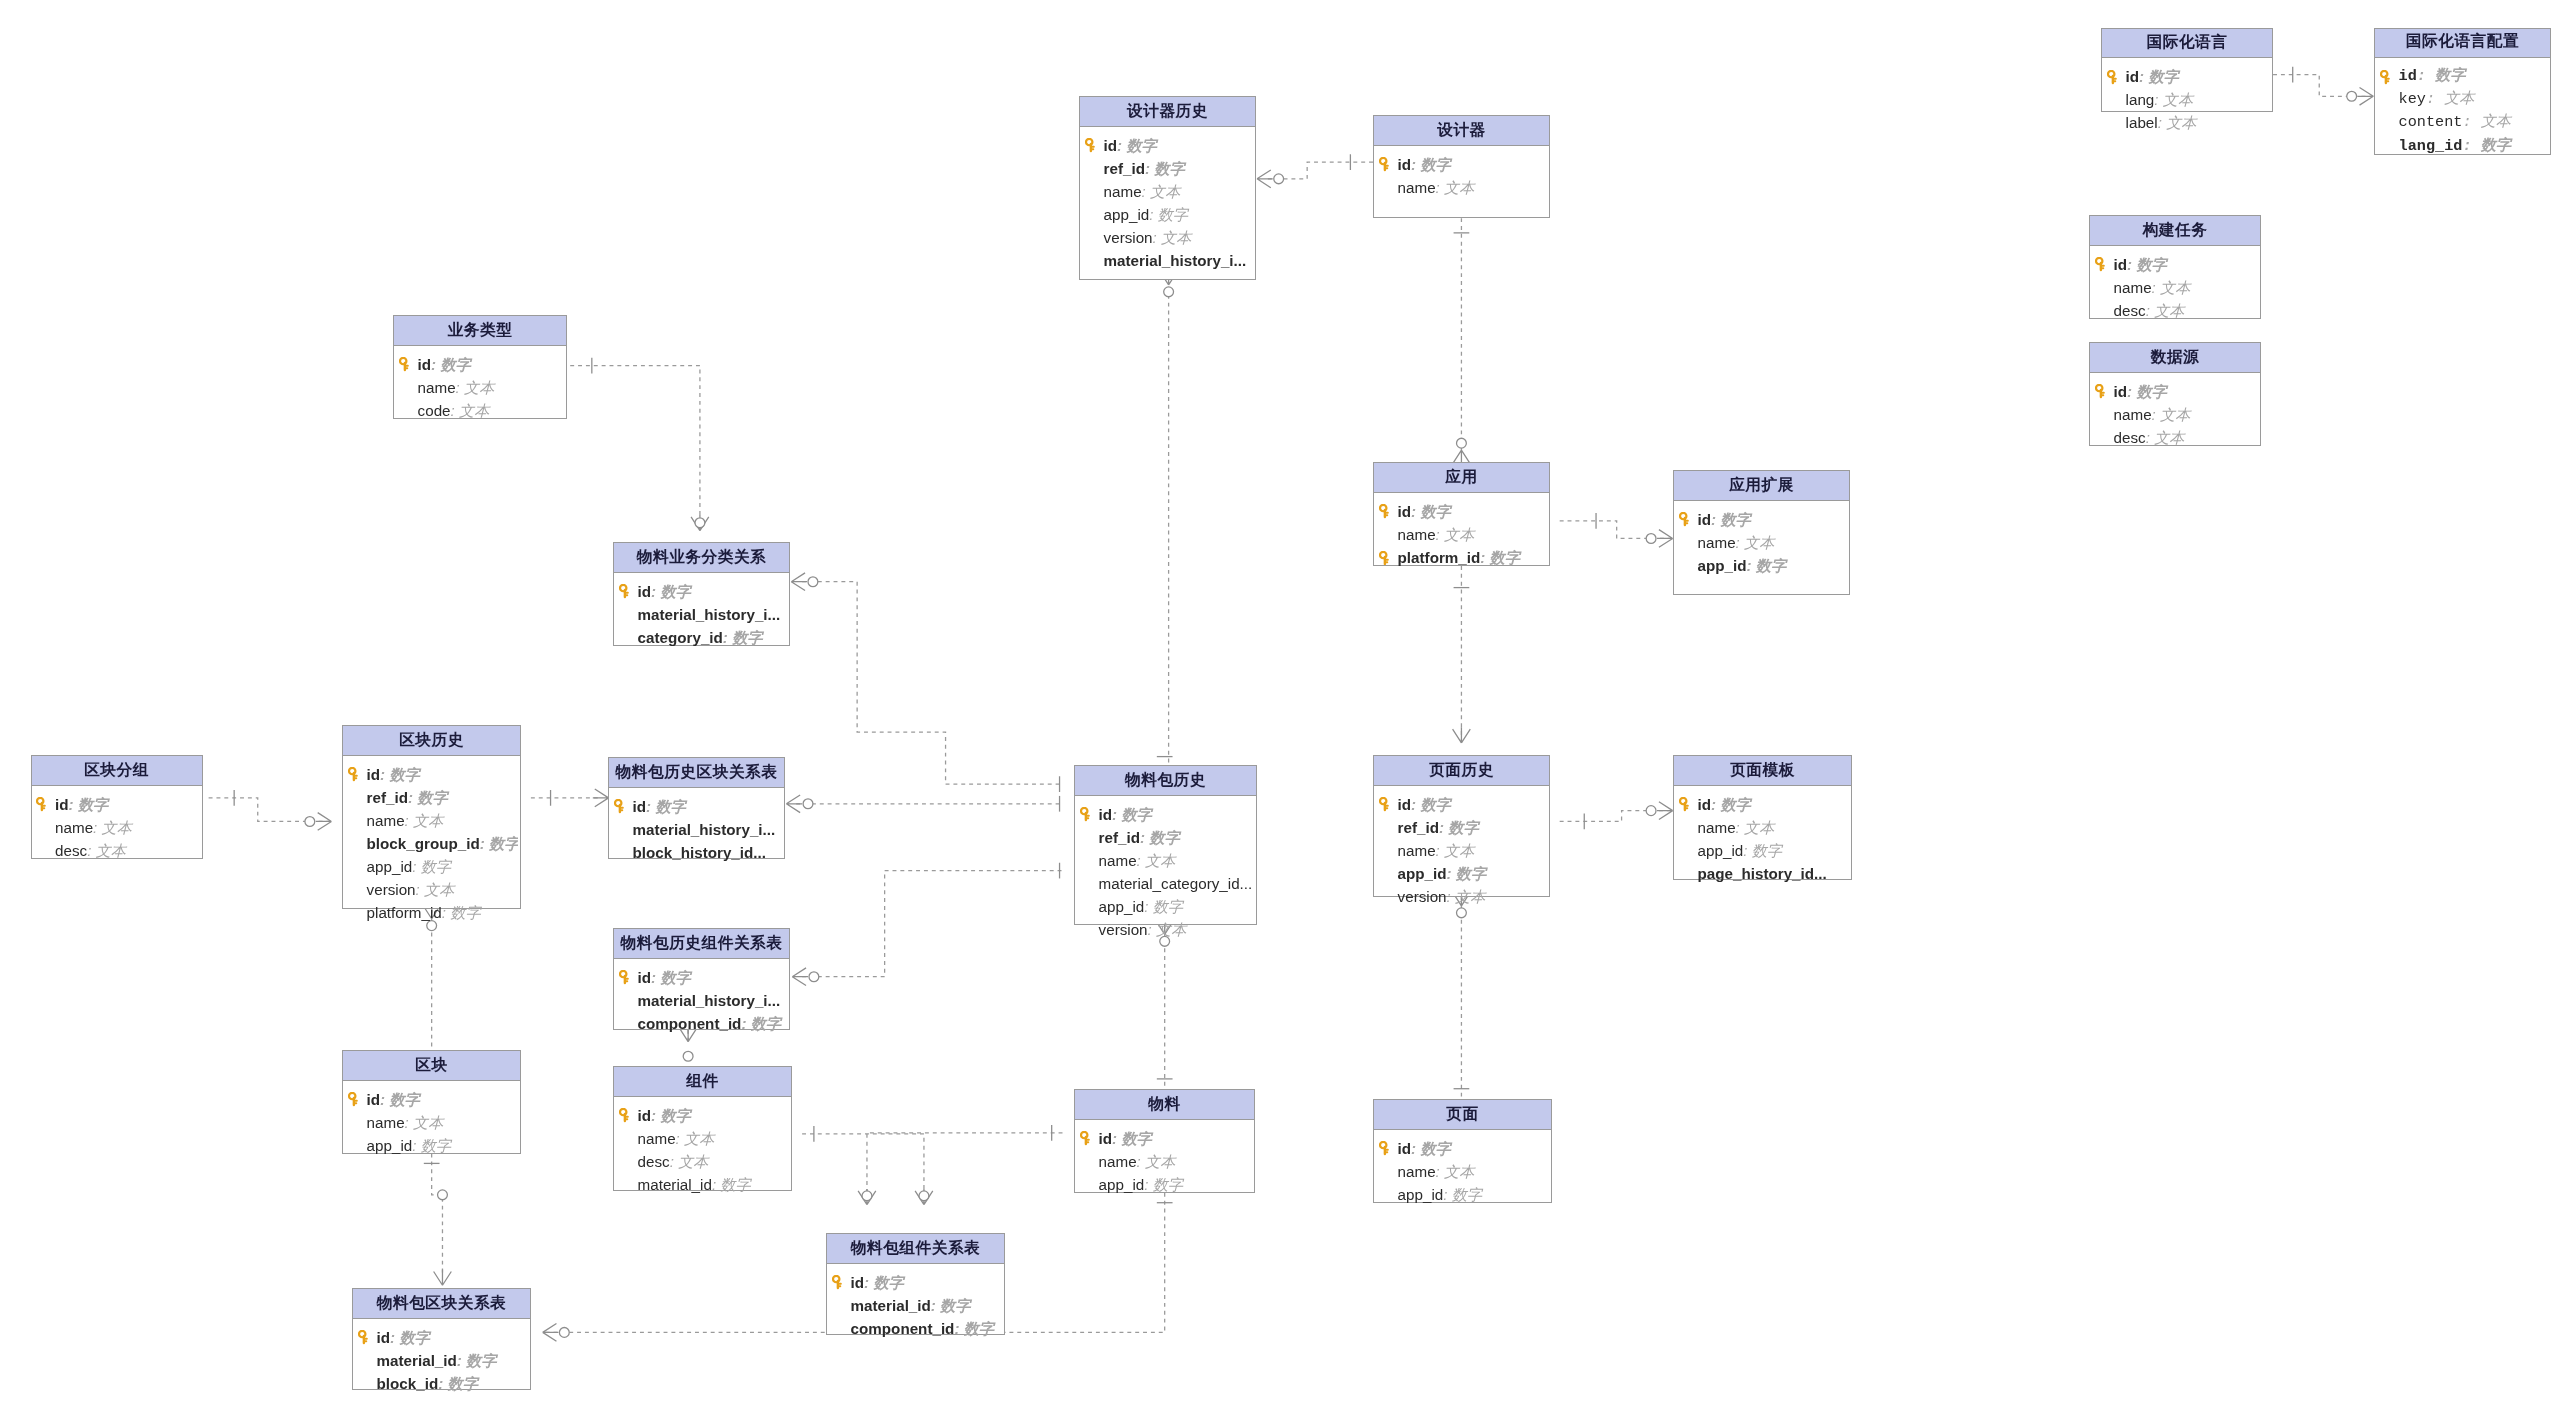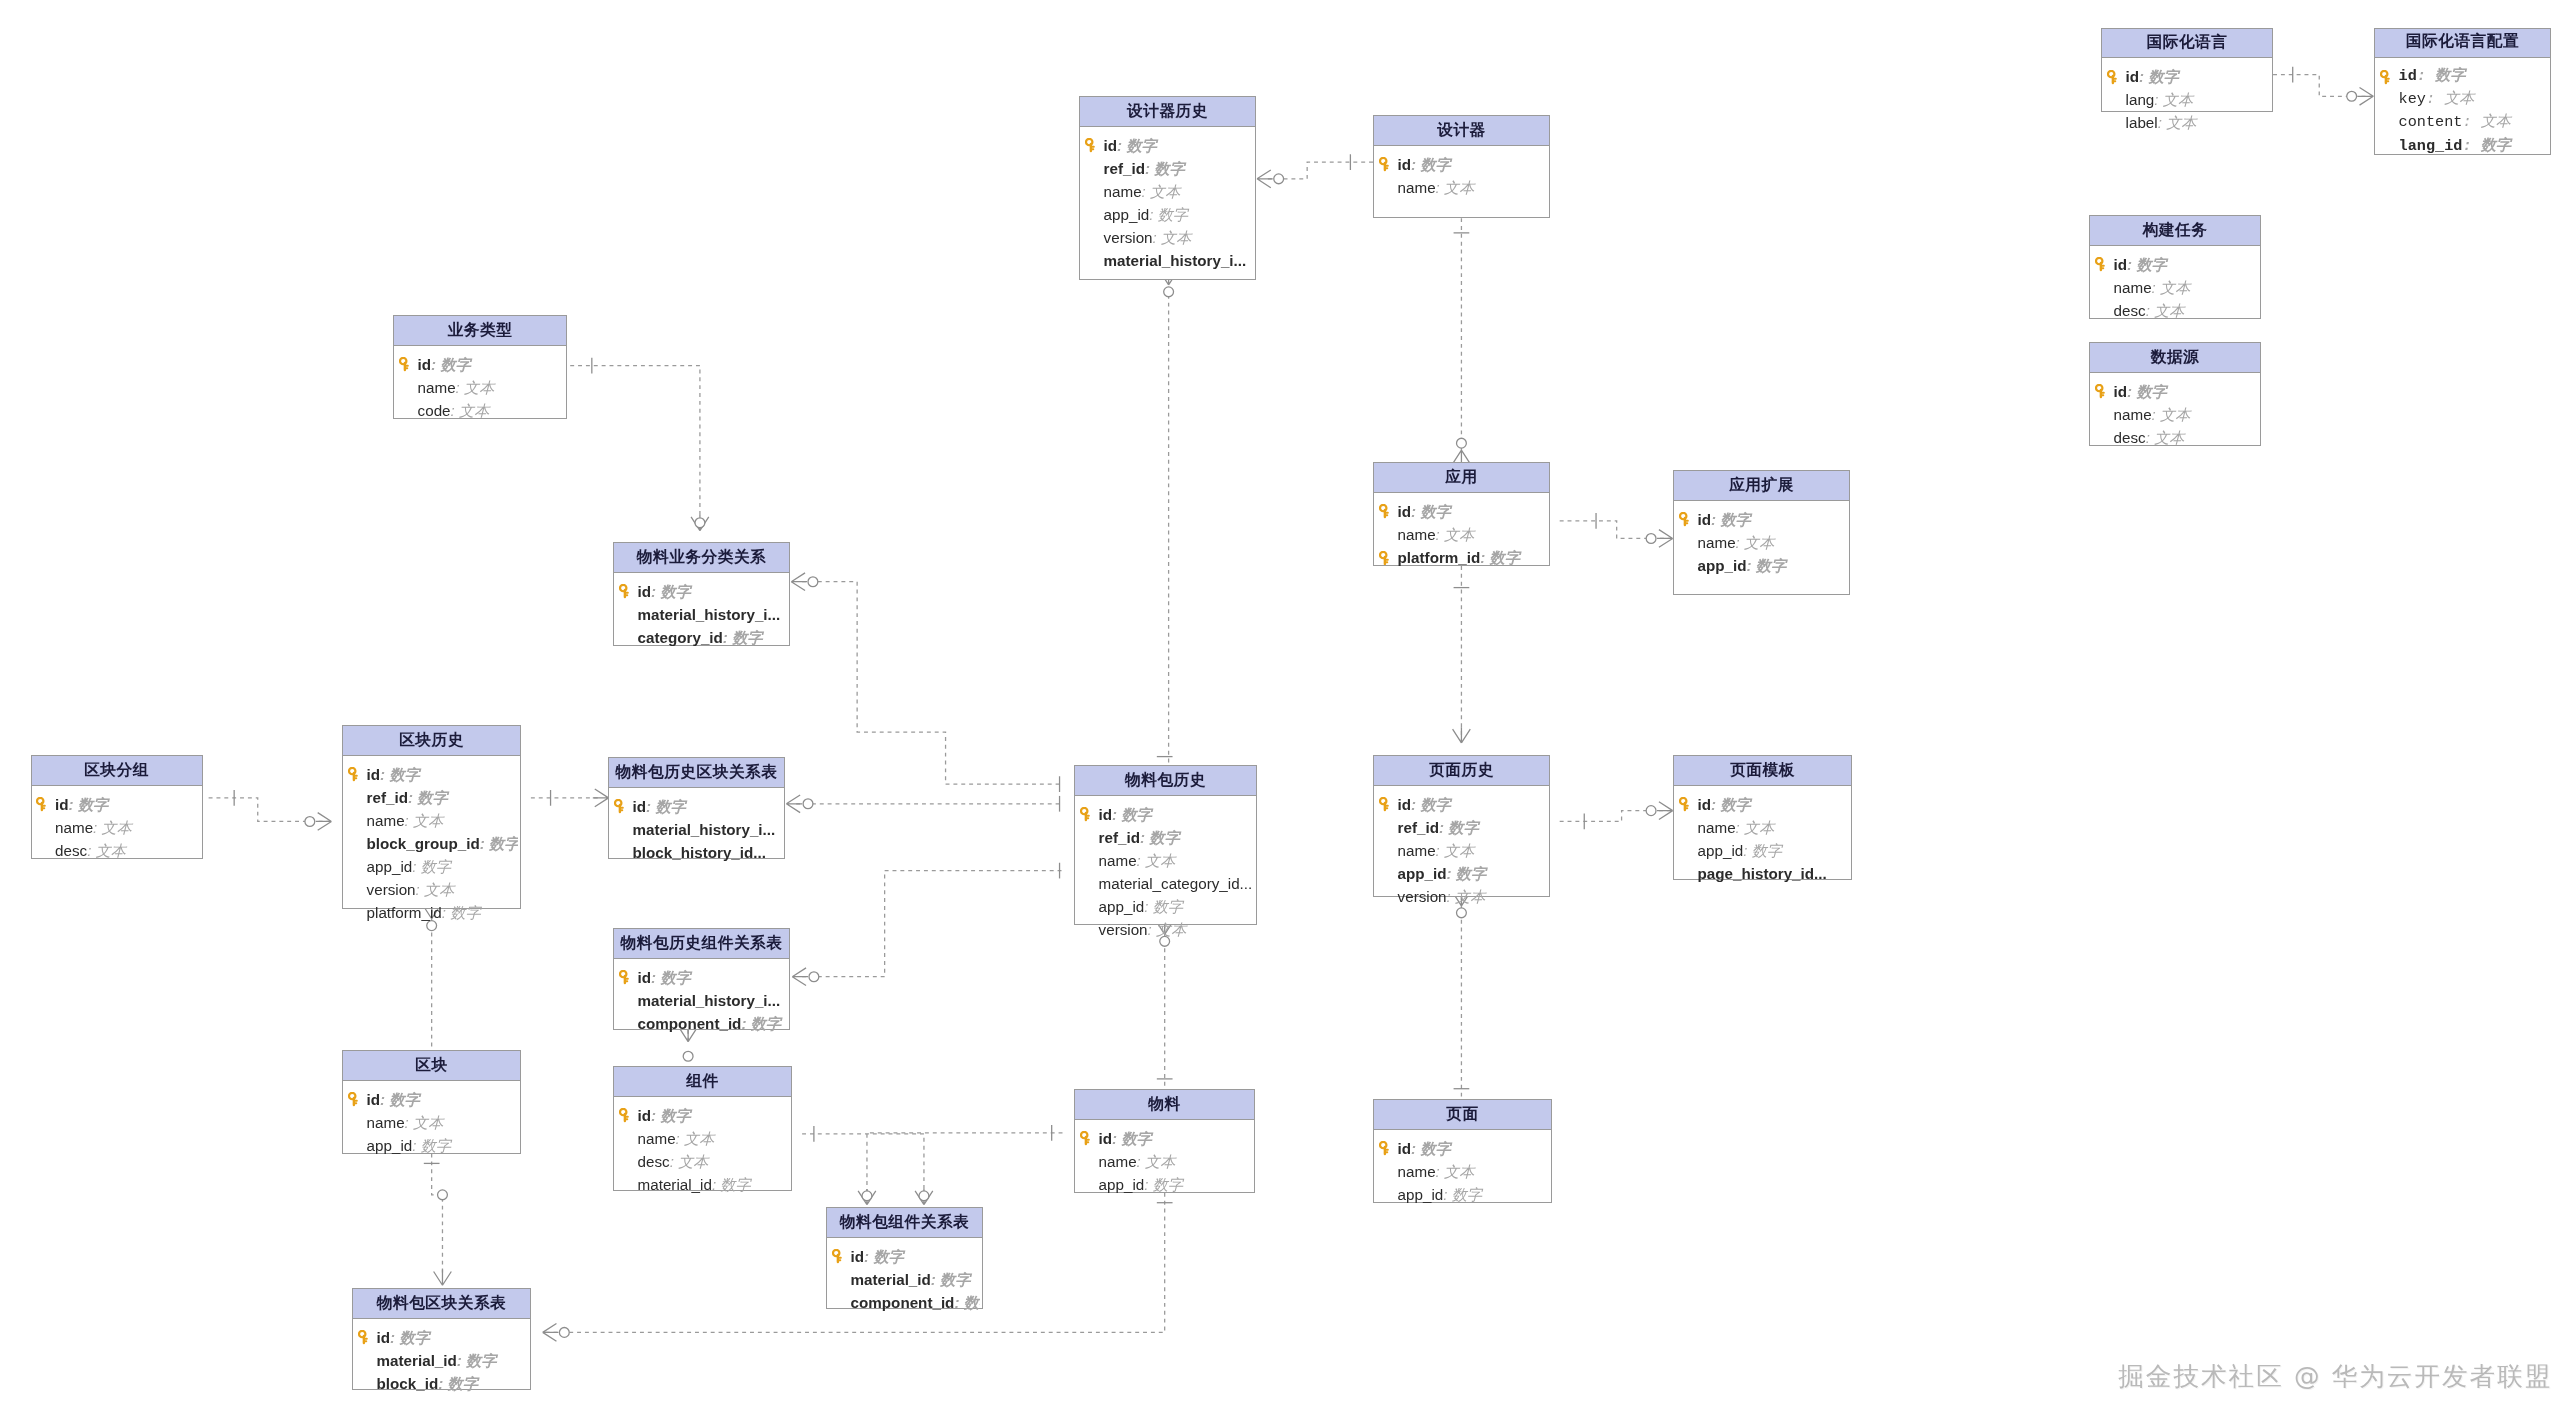--- a/index.html
+++ b/index.html
@@ -522,21 +522,21 @@
           <div class="field pk fk"><span class="key-icon"><svg viewBox="0 0 16 16" width="14.7" height="14.7">
                 <circle cx="4.6" cy="4.4" r="3.5" fill="none" stroke="#e8a117" stroke-width="2.4"></circle>
                 <path d="M6.4 6.6 L6.4 14.2" stroke="#e8a117" stroke-width="2.6" stroke-linecap="round"></path>
                 <path d="M6.4 9.6 L9.6 9.6" stroke="#e8a117" stroke-width="2.2" stroke-linecap="round"></path>
                 <path d="M6.4 12.2 L9.0 12.2" stroke="#e8a117" stroke-width="2.2" stroke-linecap="round"></path>
               </svg></span><span class="fname">id</span><span class="ftype">: </span><span class="ftype">数字</span></div>
           <div class="field"><span class="fname">name</span><span class="ftype">: </span><span class="ftype">文本</span></div>
           <div class="field"><span class="fname">app_id</span><span class="ftype">: </span><span class="ftype">数字</span></div>
         </div>
       </div>
-      <div class="entity" style="left: 826px; top: 1207px; width: 157px; height: 102px;">
+      <div class="entity" style="left: 826px; top: 1233px; width: 179px; height: 102px;">
         <div class="entity-header">物料包组件关系表</div>
         <div class="entity-body">
           <div class="field pk"><span class="key-icon"><svg viewBox="0 0 16 16" width="14.7" height="14.7">
                 <circle cx="4.6" cy="4.4" r="3.5" fill="none" stroke="#e8a117" stroke-width="2.4"></circle>
                 <path d="M6.4 6.6 L6.4 14.2" stroke="#e8a117" stroke-width="2.6" stroke-linecap="round"></path>
                 <path d="M6.4 9.6 L9.6 9.6" stroke="#e8a117" stroke-width="2.2" stroke-linecap="round"></path>
                 <path d="M6.4 12.2 L9.0 12.2" stroke="#e8a117" stroke-width="2.2" stroke-linecap="round"></path>
               </svg></span><span class="fname">id</span><span class="ftype">: </span><span class="ftype">数字</span></div>
           <div class="field fk"><span class="fname">material_id</span><span class="ftype">: </span><span class="ftype">数字</span></div>
           <div class="field fk"><span class="fname">component_id</span><span class="ftype">: </span><span class="ftype">数字</span></div>
@@ -550,15 +550,14 @@
                 <path d="M6.4 6.6 L6.4 14.2" stroke="#e8a117" stroke-width="2.6" stroke-linecap="round"></path>
                 <path d="M6.4 9.6 L9.6 9.6" stroke="#e8a117" stroke-width="2.2" stroke-linecap="round"></path>
                 <path d="M6.4 12.2 L9.0 12.2" stroke="#e8a117" stroke-width="2.2" stroke-linecap="round"></path>
               </svg></span><span class="fname">id</span><span class="ftype">: </span><span class="ftype">数字</span></div>
           <div class="field fk"><span class="fname">material_id</span><span class="ftype">: </span><span class="ftype">数字</span></div>
           <div class="field fk"><span class="fname">block_id</span><span class="ftype">: </span><span class="ftype">数字</span></div>
         </div>
       </div>
     </div>
 
-  <div class="watermark">掘金技术社区 @ 华为云开发者联盟</div>
 </div>
 
 
 </body></html>

